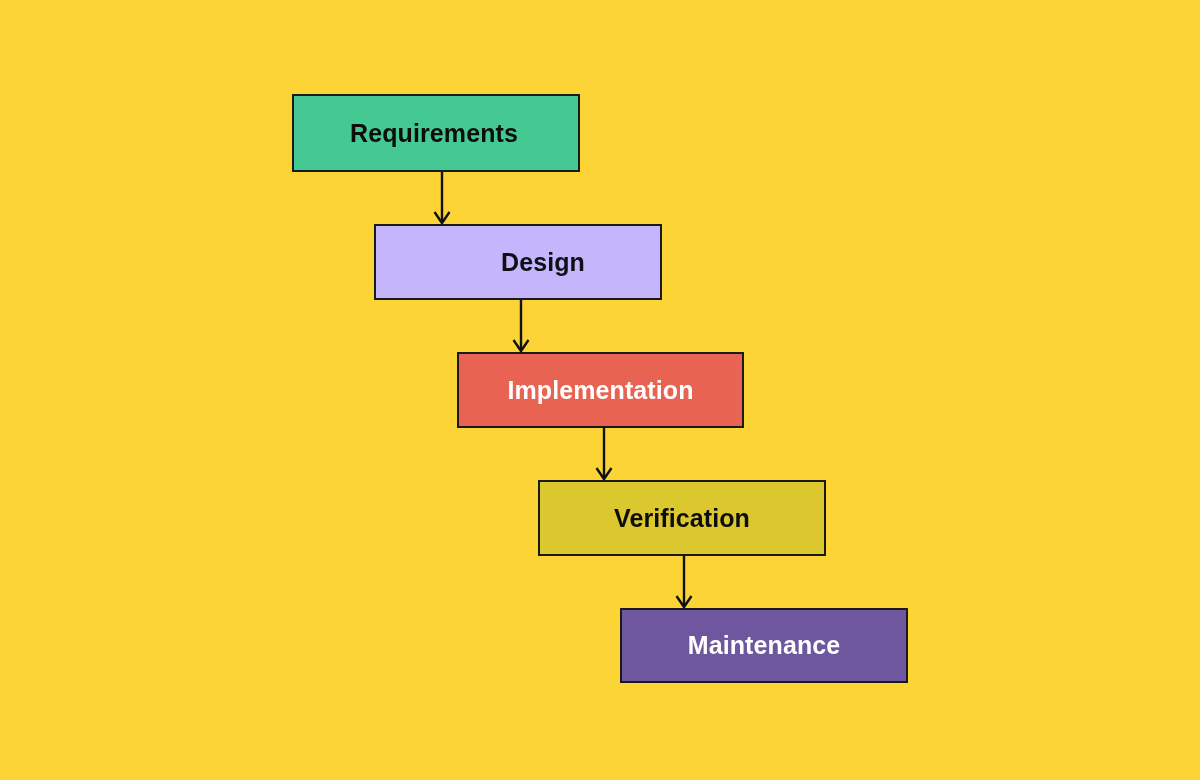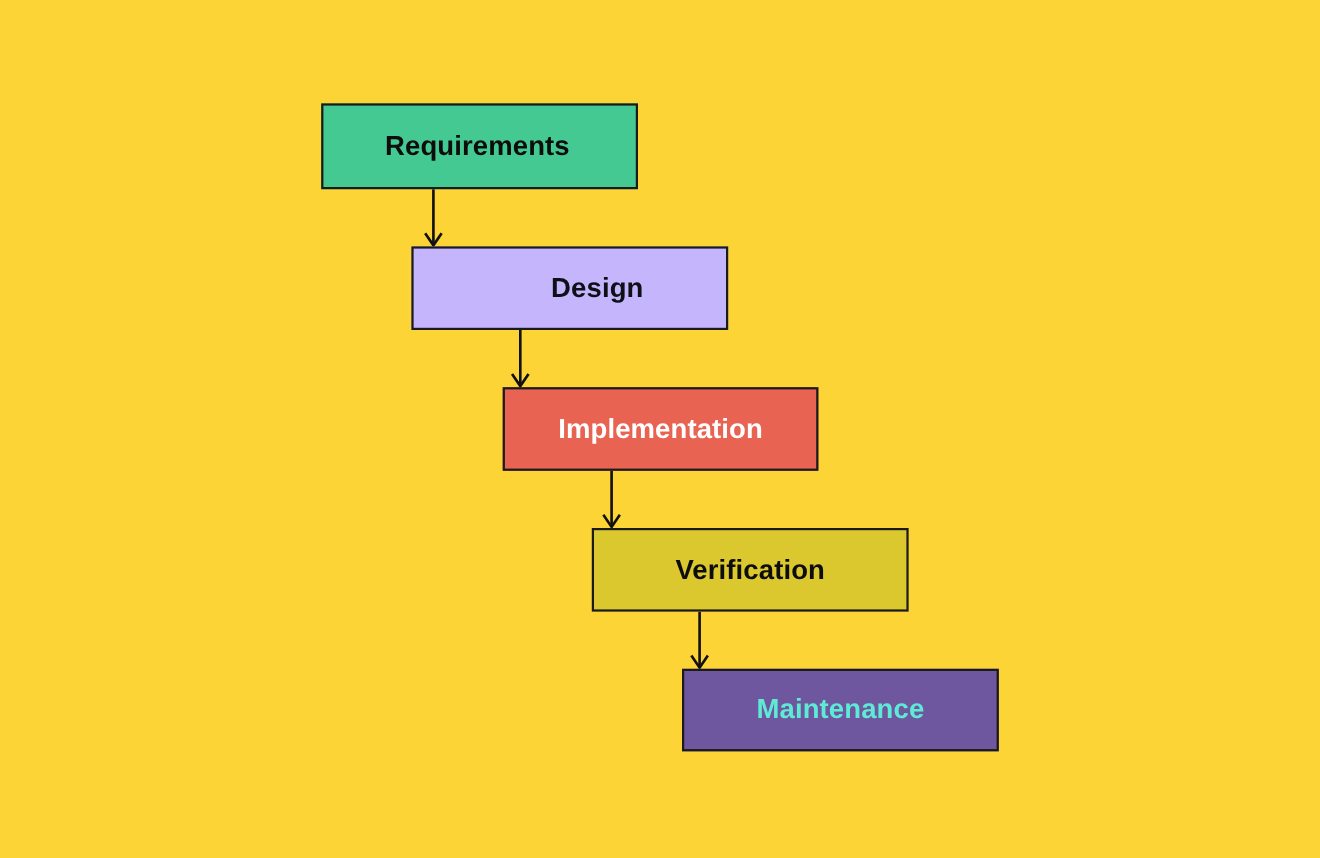--- a/index.html
+++ b/index.html
@@ -10,20 +10,21 @@
     width: 1200px;
     height: 780px;
     background: #fcd436;
     font-family: "Liberation Sans", sans-serif;
     overflow: hidden;
   }
   #canvas {
     position: relative;
     width: 1056px;
     height: 780px;
+    padding-left: 48px;
   }
   .stage-box {
     position: absolute;
     box-sizing: border-box;
     border: 2px solid #1a1a1a;
     display: flex;
     align-items: center;
     justify-content: center;
   }
   .stage-label {
@@ -73,16 +74,16 @@
 
   <div class="stage-box" style="left: 457px; top: 352px; width: 287px; height: 76px; background: rgb(233, 99, 83);">
     <span class="stage-label" style="color: rgb(255, 255, 255);">Implementation</span>
   </div>
 
   <div class="stage-box" style="left: 538px; top: 480px; width: 288px; height: 76px; background: rgb(219, 199, 46);">
     <span class="stage-label" style="color: rgb(13, 13, 13);">Verification</span>
   </div>
 
   <div class="stage-box" style="left: 620px; top: 608px; width: 288px; height: 75px; background: rgb(110, 87, 159);">
-    <span class="stage-label" style="color: #5eead4;">Maintenance</span>
+    <span class="stage-label" style="color: #ffffff;">Maintenance</span>
   </div>
 
 </div>
 
 </body></html>

